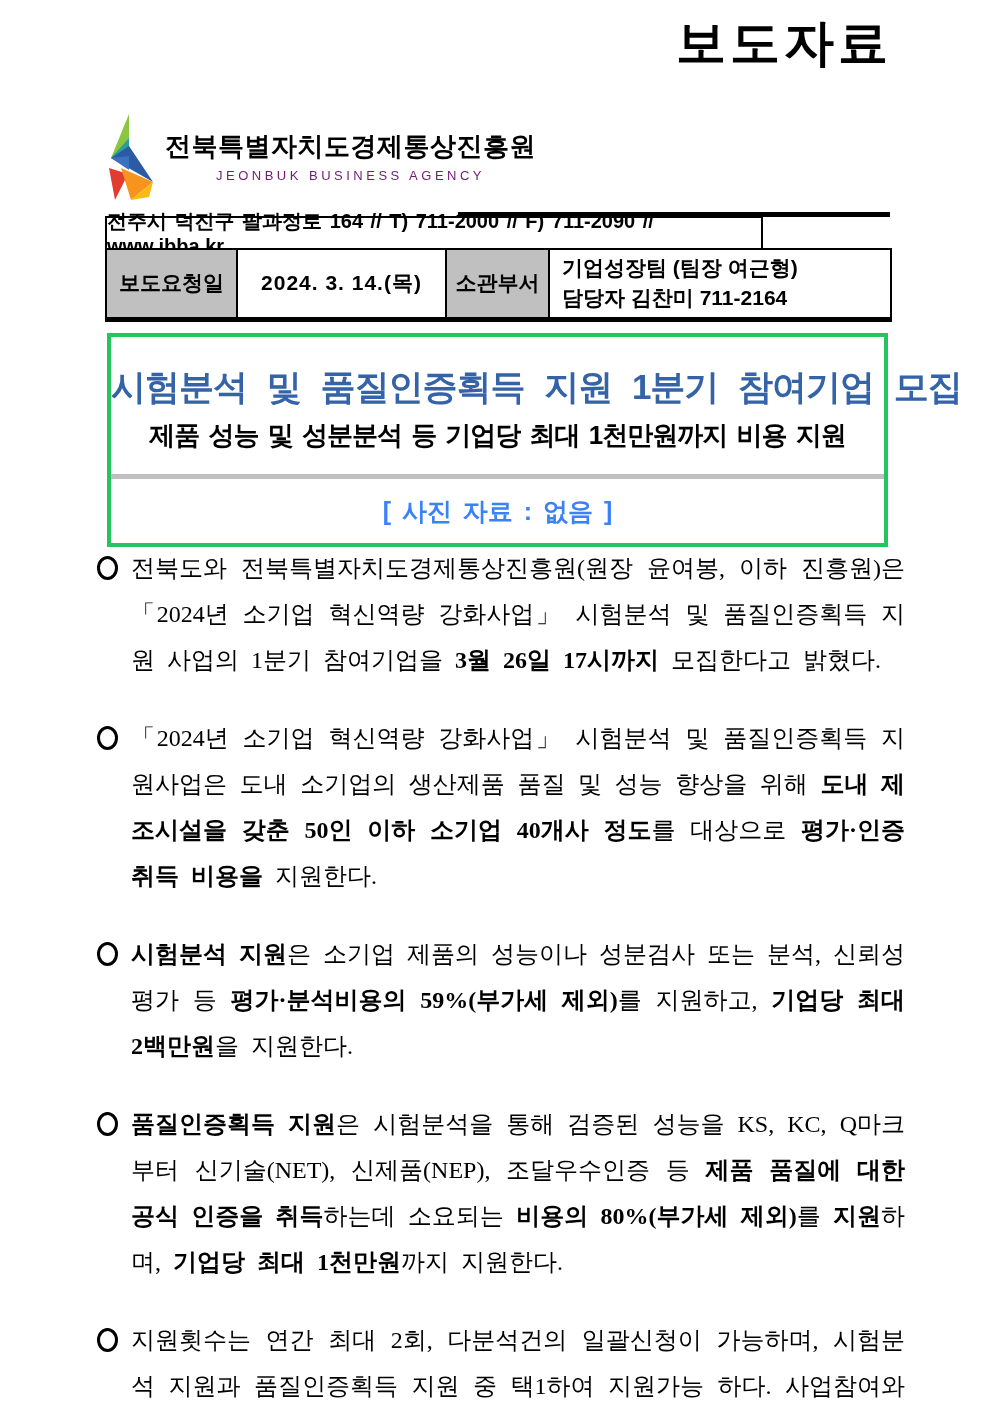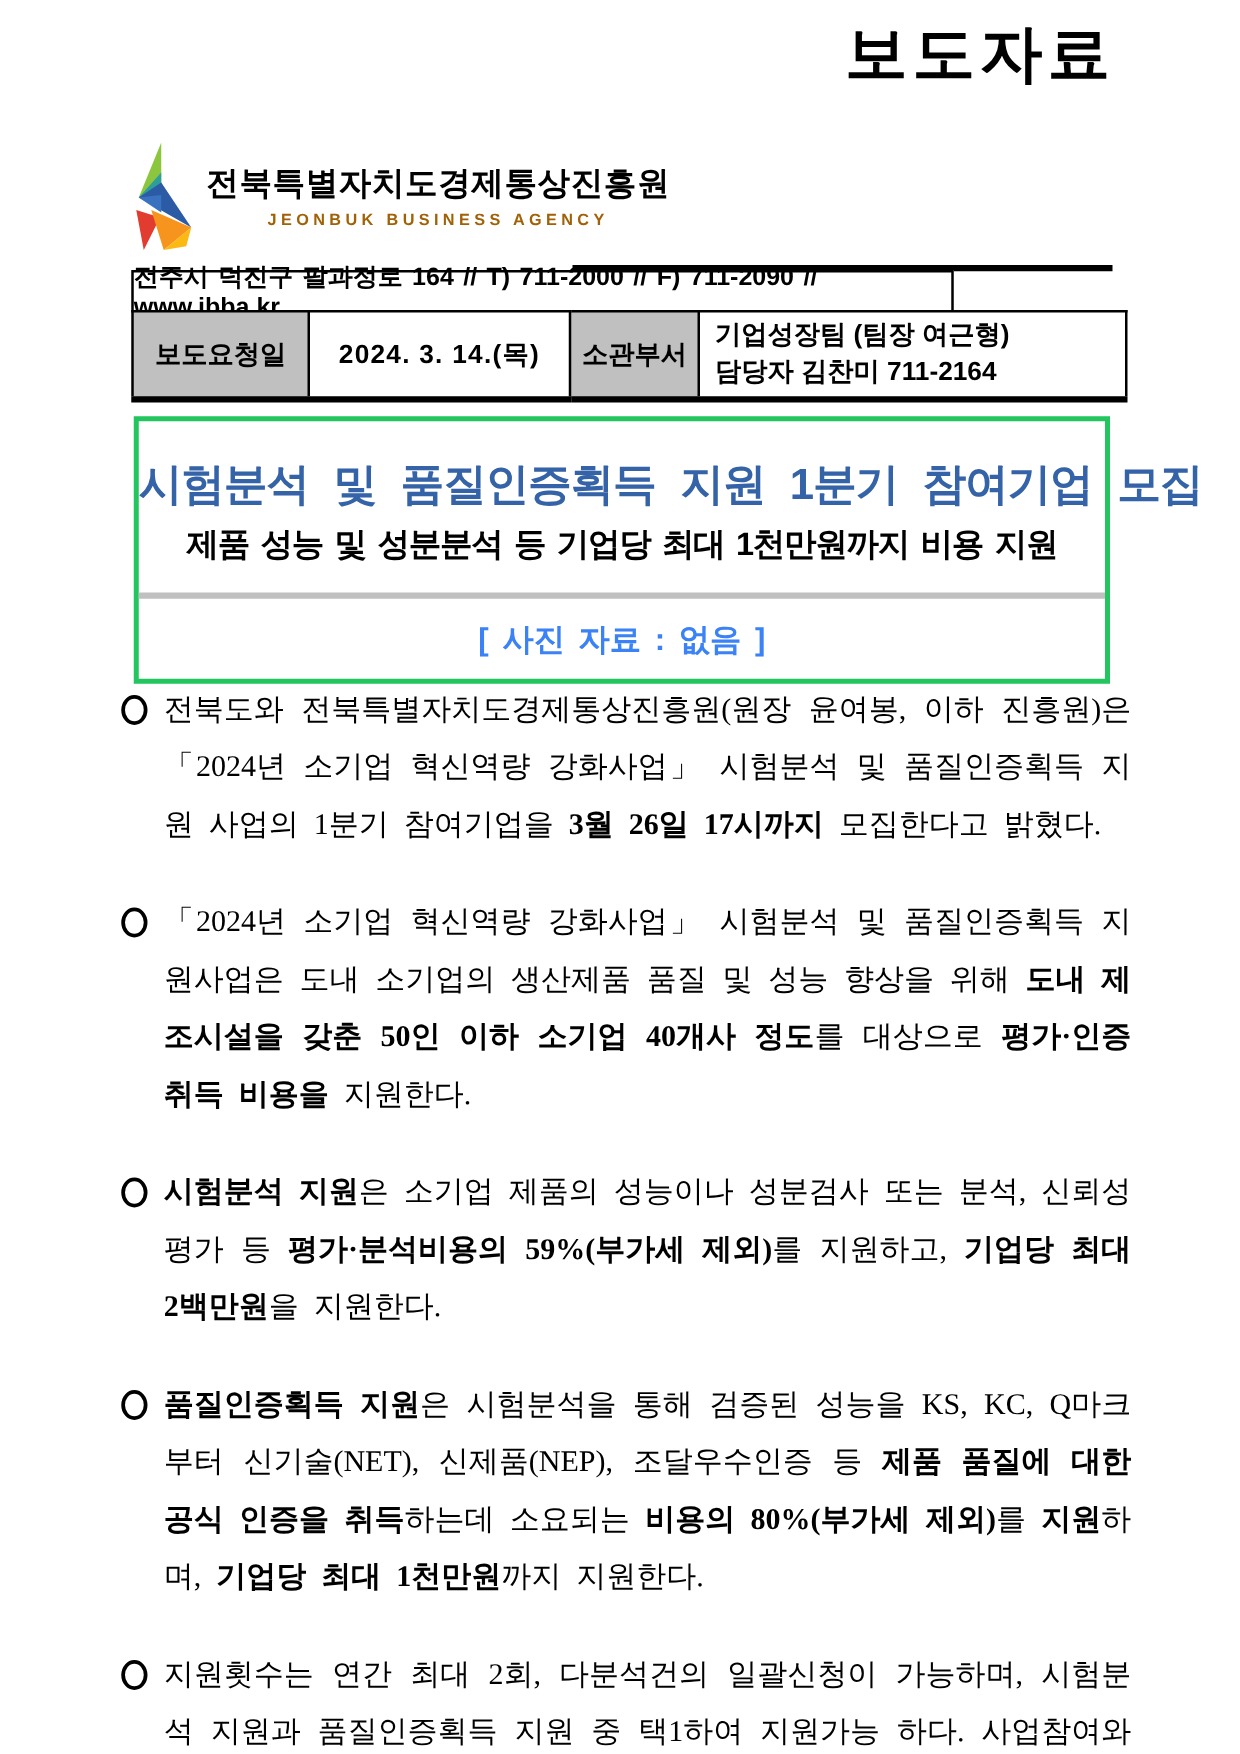--- a/index.html
+++ b/index.html
@@ -7,34 +7,34 @@
         font-family:"Liberation Sans","DejaVu Sans",sans-serif;color:#000;}
   .gothic{font-family:"Liberation Sans","DejaVu Sans",sans-serif;}
 
   .masthead{position:absolute;top:10px;right:100px;font-size:50px;font-weight:800;
             letter-spacing:4px;}
 
   .logo-row{position:absolute;left:103px;top:112px;display:flex;align-items:center;gap:10px;}
   .logo-mark{width:52px;height:88px;flex:0 0 auto;}
   .logo-text{display:flex;flex-direction:column;align-items:center;}
   .logo-ko{font-size:26px;font-weight:800;letter-spacing:0.5px;line-height:36px;font-family:Liberation Serif, serif;}
-  .logo-en{font-size:13px;font-weight:700;letter-spacing:3.5px;margin-top:3px;color:#a16207;}
+  .logo-en{font-size:13px;font-weight:400;letter-spacing:3.5px;margin-top:3px;color:#701a75;}
 
   .addr-accent{position:absolute;left:458px;top:212px;width:432px;height:5px;background:#000;}
   .address-box{position:absolute;left:105px;top:216px;width:658px;height:34px;box-sizing:border-box;
                border:2px solid #000;display:flex;align-items:center;justify-content:center;
                font-size:20px;font-weight:700;word-spacing:2px;background:#fff;}
 
   .info-table{position:absolute;left:105px;top:248px;width:785px;border-collapse:collapse;
               table-layout:fixed;background:#fff;}
   .info-table td{border:2px solid #000;height:70px;box-sizing:border-box;
                  font-size:21px;font-weight:700;text-align:center;vertical-align:middle;}
   .info-table tr td{border-bottom-width:5px;}
   .info-table .label{background:#C0C0C0;}
-  .info-table .c1{width:141px;}
+  .info-table .c1{width:131px;}
   .info-table .c2{width:209px;letter-spacing:1px;}
   .info-table .c3{width:103px;}
   .info-table .c4{width:342px;text-align:left;padding-left:12px;line-height:30px;}
 
   .headline-box{position:absolute;left:107px;top:333px;width:781px;box-sizing:border-box;
                 border:4px solid #22c55e;background:#fff;}
   .headline-main{padding:27px 0 21px 0;text-align:center;}
   .headline-title{color:#3563A7;font-size:35px;font-weight:800;white-space:nowrap;
                   word-spacing:11px;letter-spacing:-1px;}
   .headline-subtitle{margin-top:7px;font-size:26px;font-weight:800;word-spacing:3px;

